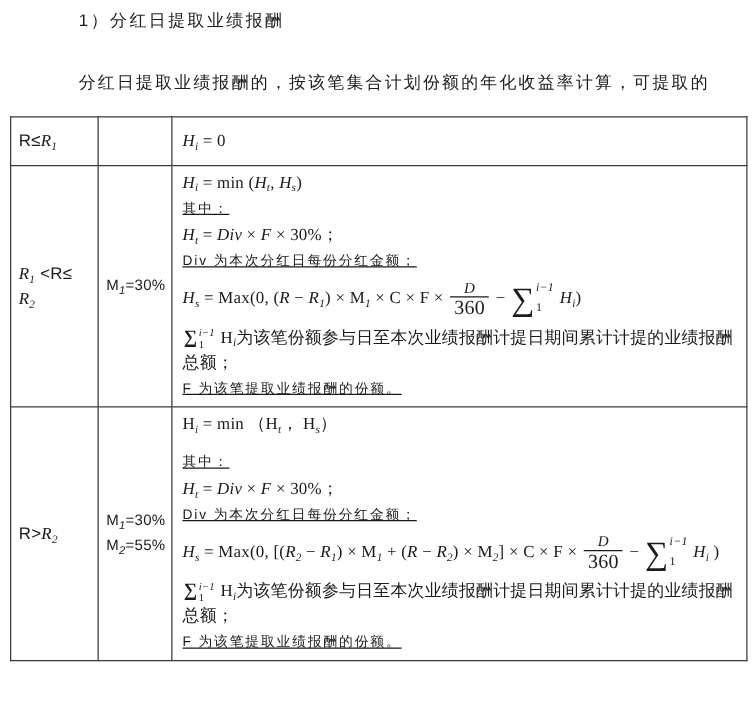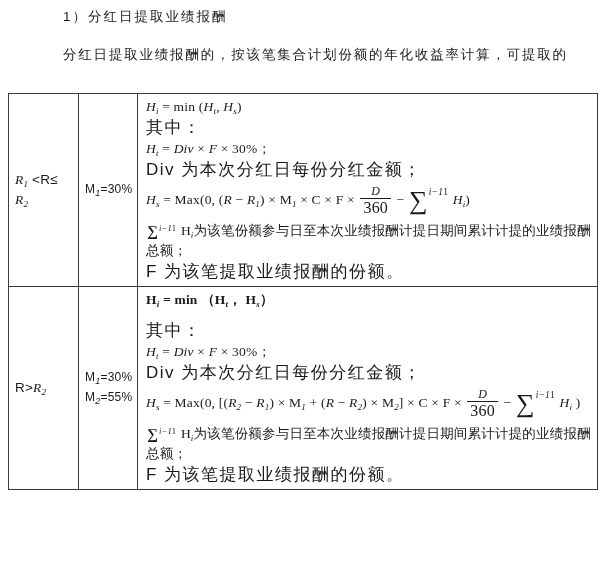--- a/index.html
+++ b/index.html
@@ -6,21 +6,21 @@
   html,body { background:#fff; }
   .page {
     position:relative; width:604px; height:562px; background:#ffffff;
     font-family:"Liberation Sans","DejaVu Sans",sans-serif;
     color:#1a1a1a; overflow:hidden;
   }
   .heading {
     position:absolute; left:63px; top:8px;
     font-size:13.5px; letter-spacing:2px; white-space:nowrap;
   }
-  .para { position:absolute; left:38px; top:43px; width:550px; font-size:13.5px; letter-spacing:1.8px; line-height:23px; }
+  .para { position:absolute; left:38px; top:54px; width:550px; font-size:13.5px; letter-spacing:1.8px; line-height:23px; }
   .para-l1 { padding-left:25px; white-space:nowrap; }
   .para-l2 { white-space:nowrap; }
 
   table.fee-table {
     position:absolute; left:8px; top:93px; width:589px;
     border-collapse:collapse; table-layout:fixed;
   }
   td {
     border:1px solid #3a3a3a; vertical-align:middle;
     font-size:12px; letter-spacing:1.5px; padding:3px 6px;
@@ -31,56 +31,67 @@
   tr.r3 td { height:195px; }
   td.c1 { width:70px; }
   td.c2 { width:59px; }
   td.c3 { width:460px; padding-left:8px; }
   td.hdr { text-align:justify; line-height:20px; }
   td.hdr3 { letter-spacing:1.5px; }
 
   
   .fm-line { line-height:20px; min-height:20px;
     font-family:"Liberation Serif","DejaVu Serif",serif; font-size:13.5px; letter-spacing:0.2px; }
-  .fm-line.plain { font-family:"Liberation Sans","DejaVu Sans",sans-serif; font-size:17px; letter-spacing:1.5px; }
+  .fm-line.plain { font-family:"Liberation Sans","DejaVu Sans",sans-serif; font-size:11px; letter-spacing:1.5px;text-decoration:underline; }
   .fm-i { font-style:italic; }
   .fm-t { font-style:normal; }
   sub.fm-sub { font-style:italic; font-size:9px; vertical-align:-3px; line-height:0; }
   .c2 sub.fm-sub, .c2 .fm-line, .c1 .fm-t { font-family:"Liberation Sans","DejaVu Sans",sans-serif; }
   .c2 .fm-line { font-size:12px;text-align:right; }
   .fm-frac { display:inline-flex; flex-direction:column; vertical-align:middle; text-align:center; margin:0 2px; line-height:1; }
   .fm-num { font-style:italic; border-bottom:1px solid #1a1a1a; padding:0 3px 1px; font-size:12px; }
   .fm-den { padding:1px 3px 0; font-size:16px; }
   .fm-sum { display:inline-flex; vertical-align:middle; margin:0 1px; }
   .fm-sigma { font-size:15px; font-weight:bold; line-height:1; align-self:center; }
-  .fm-lims { display:inline-flex; flex-direction:row; justify-content:space-between; line-height:1; margin-left:1px; }
+  .fm-lims { display:inline-flex; flex-direction:column; justify-content:space-between; line-height:1; margin-left:1px; }
   .fm-lims .fm-sup { font-size:8.5px; font-style:italic; }
   .fm-lims .fm-sub2 { font-size:8.5px; }
 
   
   .c3 .fm-line { margin-bottom:1px; }
   .c3 .fm-line:nth-child(5) { margin:5px 0; }
   .c3 .fm-line:nth-child(5) .fm-sigma { font-size:26px; font-weight:normal; }
   .c3 .fm-line:nth-child(5) .fm-lims .fm-sup,
   .c3 .fm-line:nth-child(5) .fm-lims .fm-sub2 { font-size:9.5px; }
   .c3 .fm-line:nth-child(6) { margin-top:3px; }
-  tr.r3 .c3 .fm-line:nth-child(1) { margin-bottom:11px;font-weight:bold; }
+  tr.r3 .c3 .fm-line:nth-child(1) { margin-bottom:11px; }
   .c1 .fm-line, .c2 .fm-line { line-height:19px; }
 </style>
 </head>
 <body>
 
 <div class="page">
   <div class="heading">1）分红日提取业绩报酬</div>
   <div class="para">
     <div class="para-l1">分红日提取业绩报酬的，按该笔集合计划份额的年化收益率计算，可提取的</div>
   </div>
 
   <table class="fee-table">
     <tbody>
+    <tr class="r1">
+      <td class="c1">
+            <div class="fm-line"><span class="fm-t">R≤</span><span class="fm-i">R</span><sub class="fm-sub">1</sub></div>
+          </td>
+      <td class="c2">
+            <div class="fm-line"><span class="fm-t"></span></div>
+          </td>
+      <td class="c3">
+            <div class="fm-line"><span class="fm-i">H</span><sub class="fm-sub">i</sub><span class="fm-t"> = 0</span></div>
+          </td>
+    </tr>
     <tr class="r2">
       <td class="c1">
             <div class="fm-line"><span class="fm-i">R</span><sub class="fm-sub">1</sub><span class="fm-t">  &lt;R≤</span></div>
             <div class="fm-line"><span class="fm-i">R</span><sub class="fm-sub">2</sub></div>
           </td>
       <td class="c2">
             <div class="fm-line"><span class="fm-t">M</span><sub class="fm-sub">1</sub><span class="fm-t">=30%</span></div>
           </td>
       <td class="c3">
             <div class="fm-line"><span class="fm-i">H</span><sub class="fm-sub">i</sub><span class="fm-t"> = min (</span><span class="fm-i">H</span><sub class="fm-sub">t</sub><span class="fm-t">, </span><span class="fm-i">H</span><sub class="fm-sub">s</sub><span class="fm-t">)</span></div>

